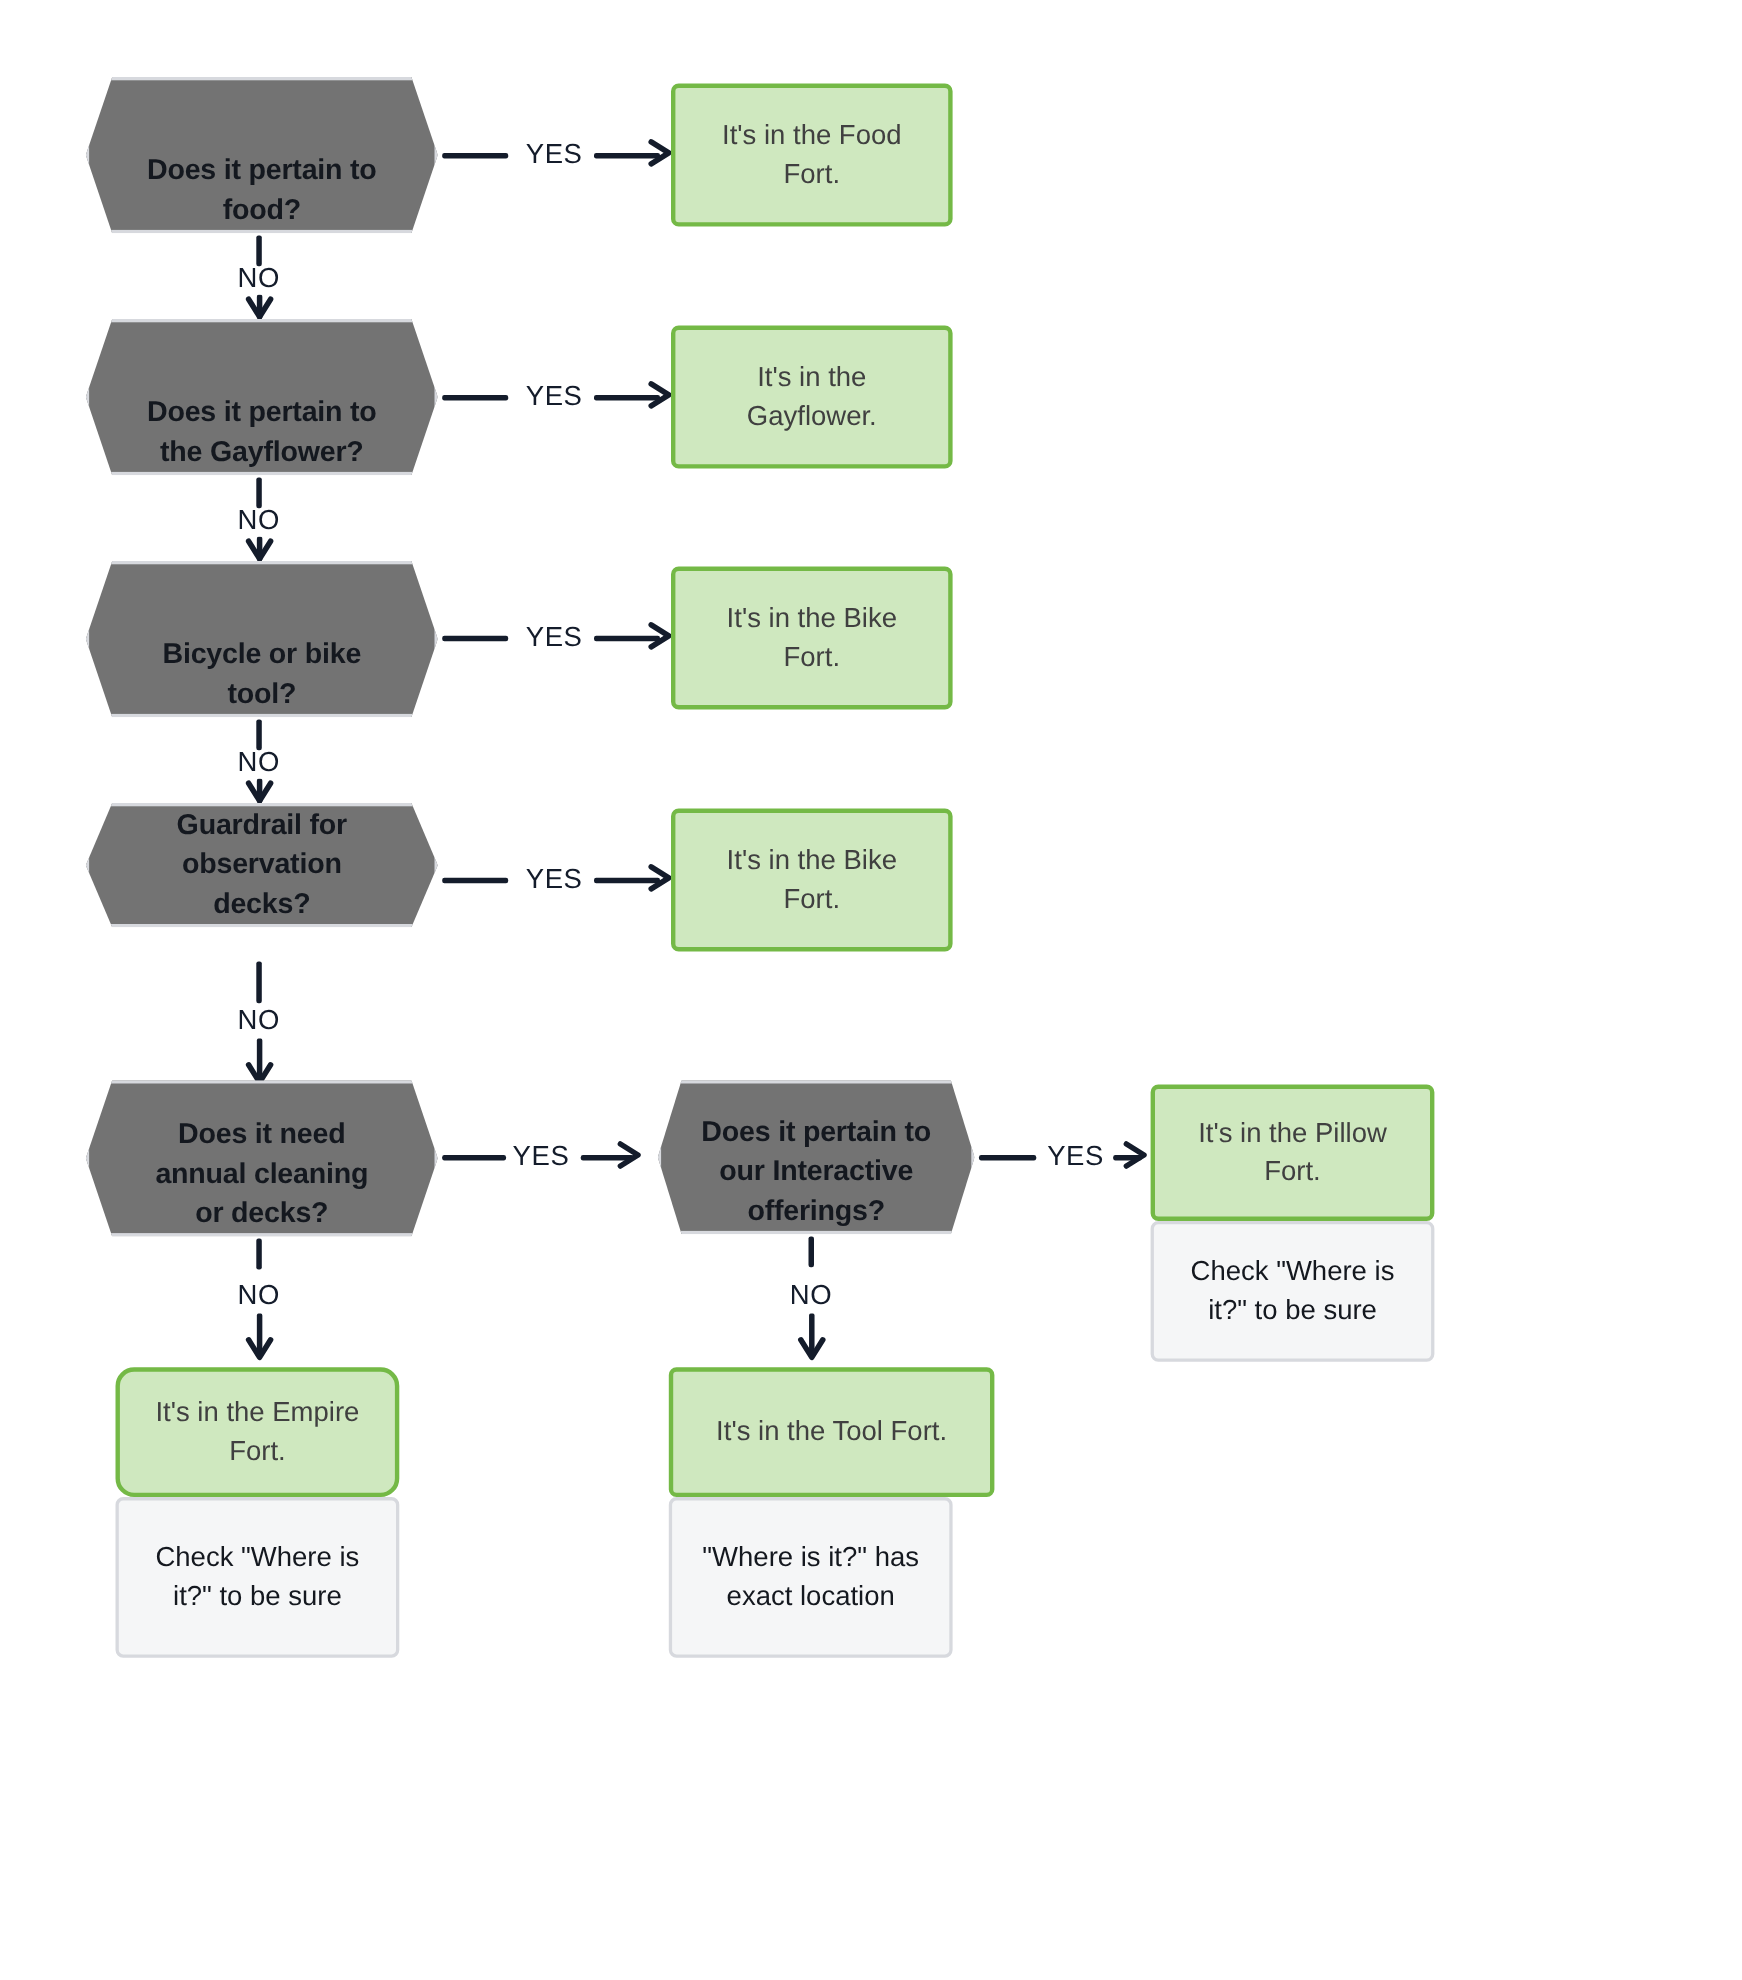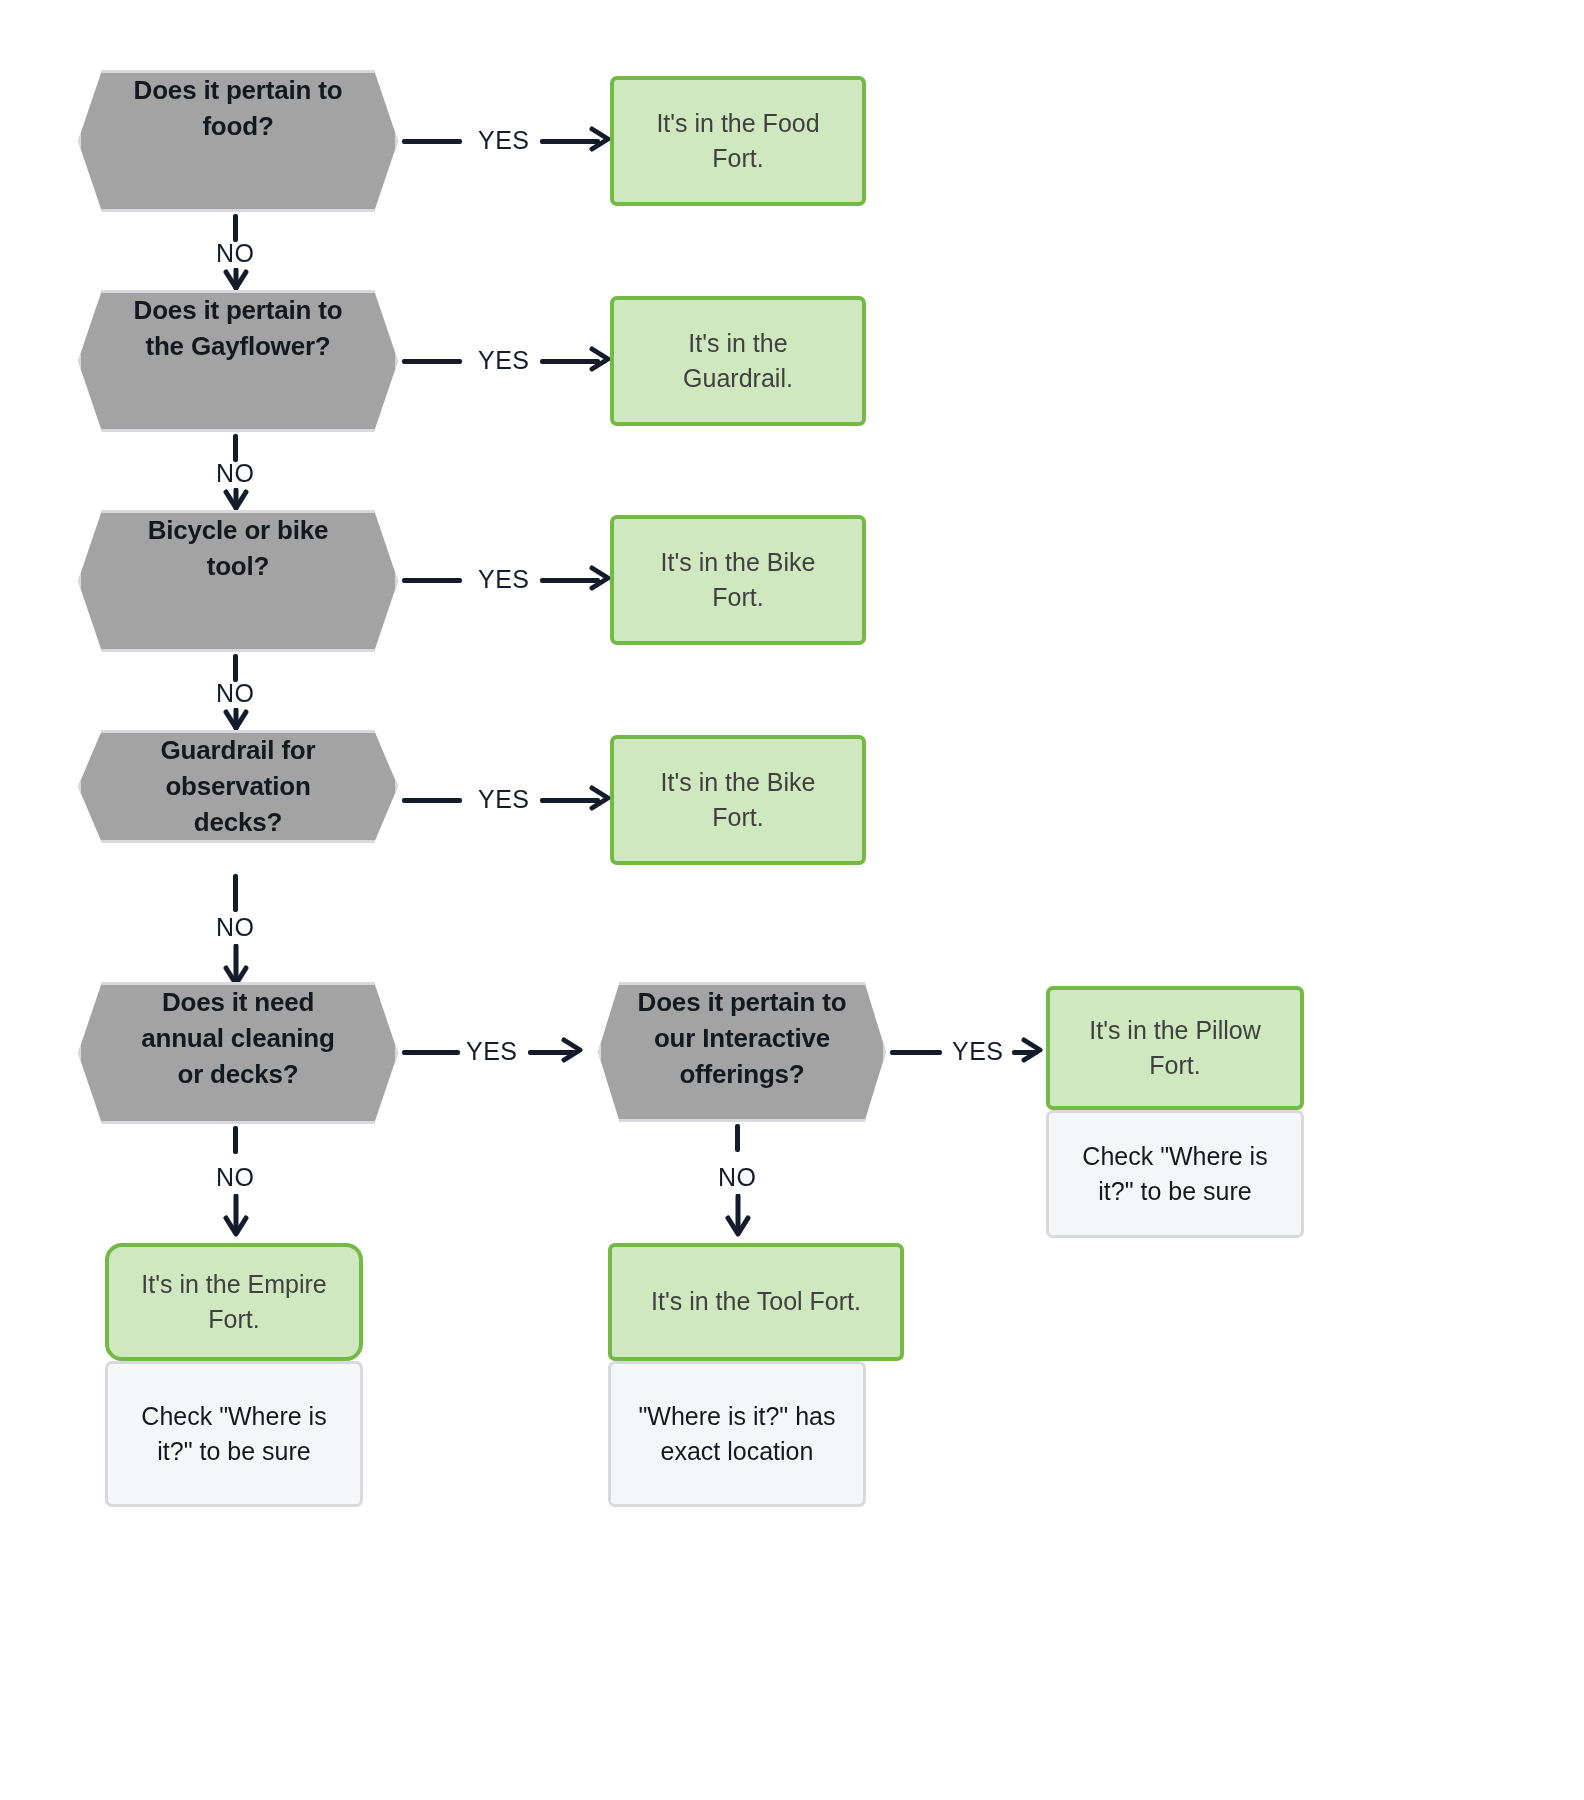--- a/index.html
+++ b/index.html
@@ -15,25 +15,25 @@
     overflow: hidden;
   }
 
   #canvas { position: absolute; inset: 0; }
 
   
   .node { position: absolute; }
 
   
   .hex {
-    background: #a3a3a3;
+    background: #737373;
     border: 3px solid #d7d9de;
     clip-path: polygon(7.5% 0%, 92.5% 0%, 100% 50%, 92.5% 100%, 7.5% 100%, 0% 50%);
     display: flex;
-    align-items: flex-start;
+    align-items: flex-end;
     justify-content: center;
     text-align: center;
   }
   .hex-inner {
     font-weight: bold;
     font-size: 26px;
     line-height: 1.38;
     letter-spacing: -0.2px;
     color: #14181f;
     padding: 0 46px;
@@ -137,21 +137,21 @@
   <div class="hline" style="left:402px; top:359px; width:60px;"></div>
   <div class="edge-label" style="left:478px; top:346px;">YES</div>
   <div class="hline" style="left:540px; top:359px; width:60px;"></div>
   <div class="arrow-r" style="left:588px; top:343px;">
     <svg width="26" height="32" viewBox="0 0 26 32">
         <path d="M4 6 L20 16 L4 26" fill="none" stroke="#141c2b" stroke-width="5" stroke-linecap="round" stroke-linejoin="round"></path>
       </svg>
   </div>
 
   <div class="node result" style="left:610px; top:296px; width:256px; height:130px;">
-    <div class="result-inner">It's in the Guardrail.</div>
+    <div class="result-inner">It's in the Gayflower.</div>
   </div>
 
   <div class="vline" style="left:233px; top:434px; height:28px;"></div>
   <div class="edge-label" style="left:216px; top:459px;">NO</div>
   <div class="arrow-d" style="left:220px; top:488px;">
     <svg width="32" height="26" viewBox="0 0 32 26">
         <path d="M6 4 L16 20 L26 4" fill="none" stroke="#141c2b" stroke-width="5" stroke-linecap="round" stroke-linejoin="round"></path>
         <path d="M16 2 L16 20" stroke="#141c2b" stroke-width="5" stroke-linecap="round"></path>
       </svg>
   </div>

